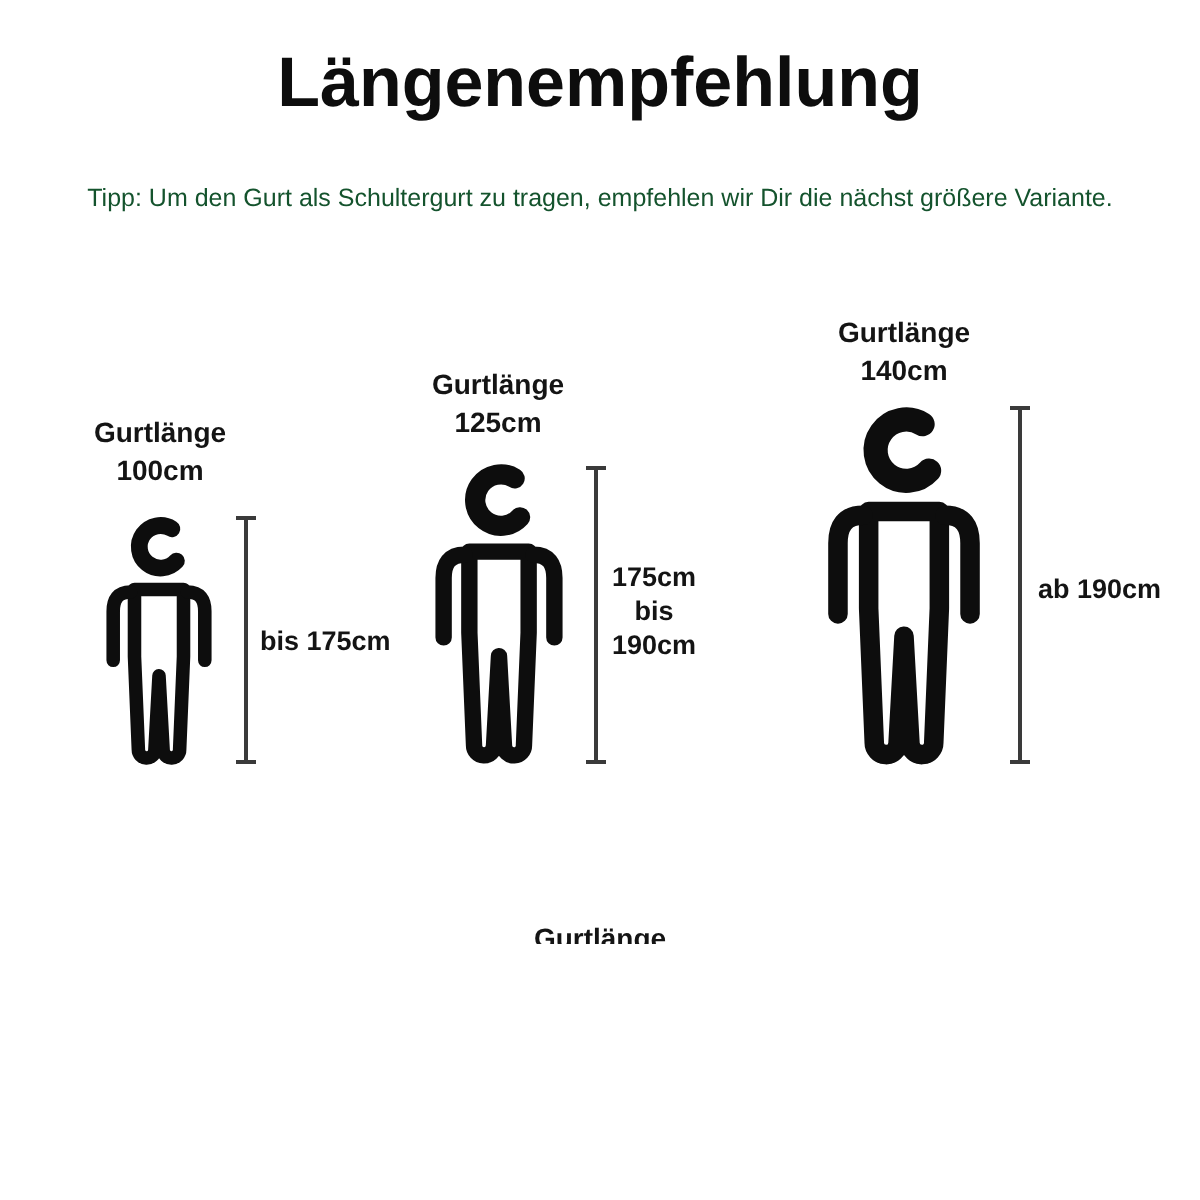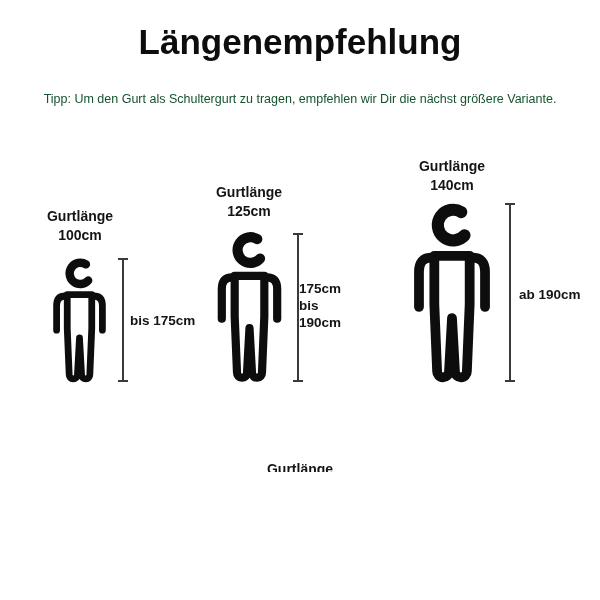--- a/index.html
+++ b/index.html
@@ -70,21 +70,21 @@
 
   .range {
     position: absolute;
     font-size: 13.5px;
     font-weight: 600;
     color: #141414;
     line-height: 17px;
     white-space: nowrap;
   }
   #range-1 { left: 130px; top: 312px; }
-  #range-2 { left: 299px; top: 280px; width: 56px; white-space: normal; }
+  #range-2 { left: 299px; top: 280px; width: 56px; text-align: center; white-space: normal; }
   #range-3 { left: 519px; top: 286px; }
 
   .belt-label {
     position: absolute;
     top: 461px; left: 0;
     width: 600px;
     text-align: center;
     font-size: 14px;
     font-weight: 600;
     color: #141414;

